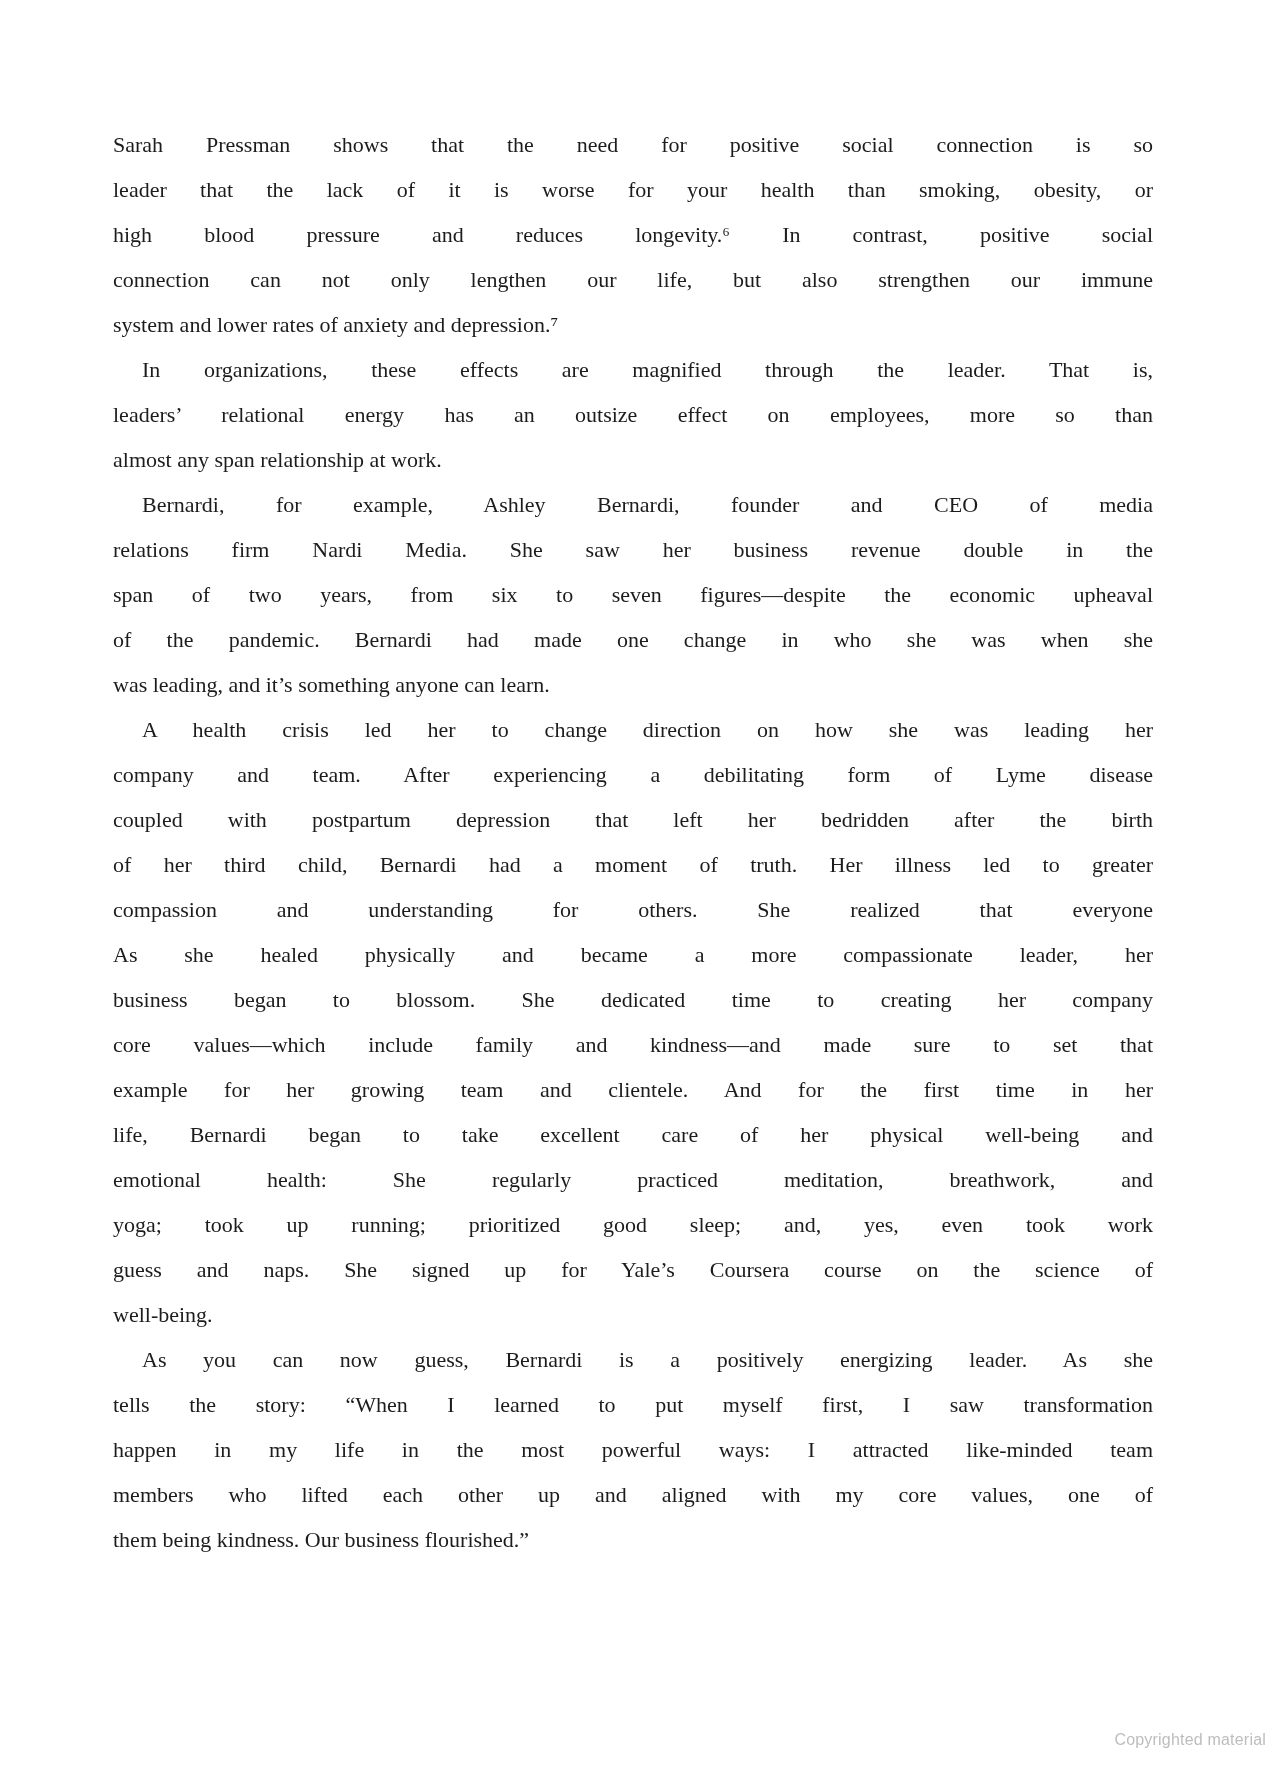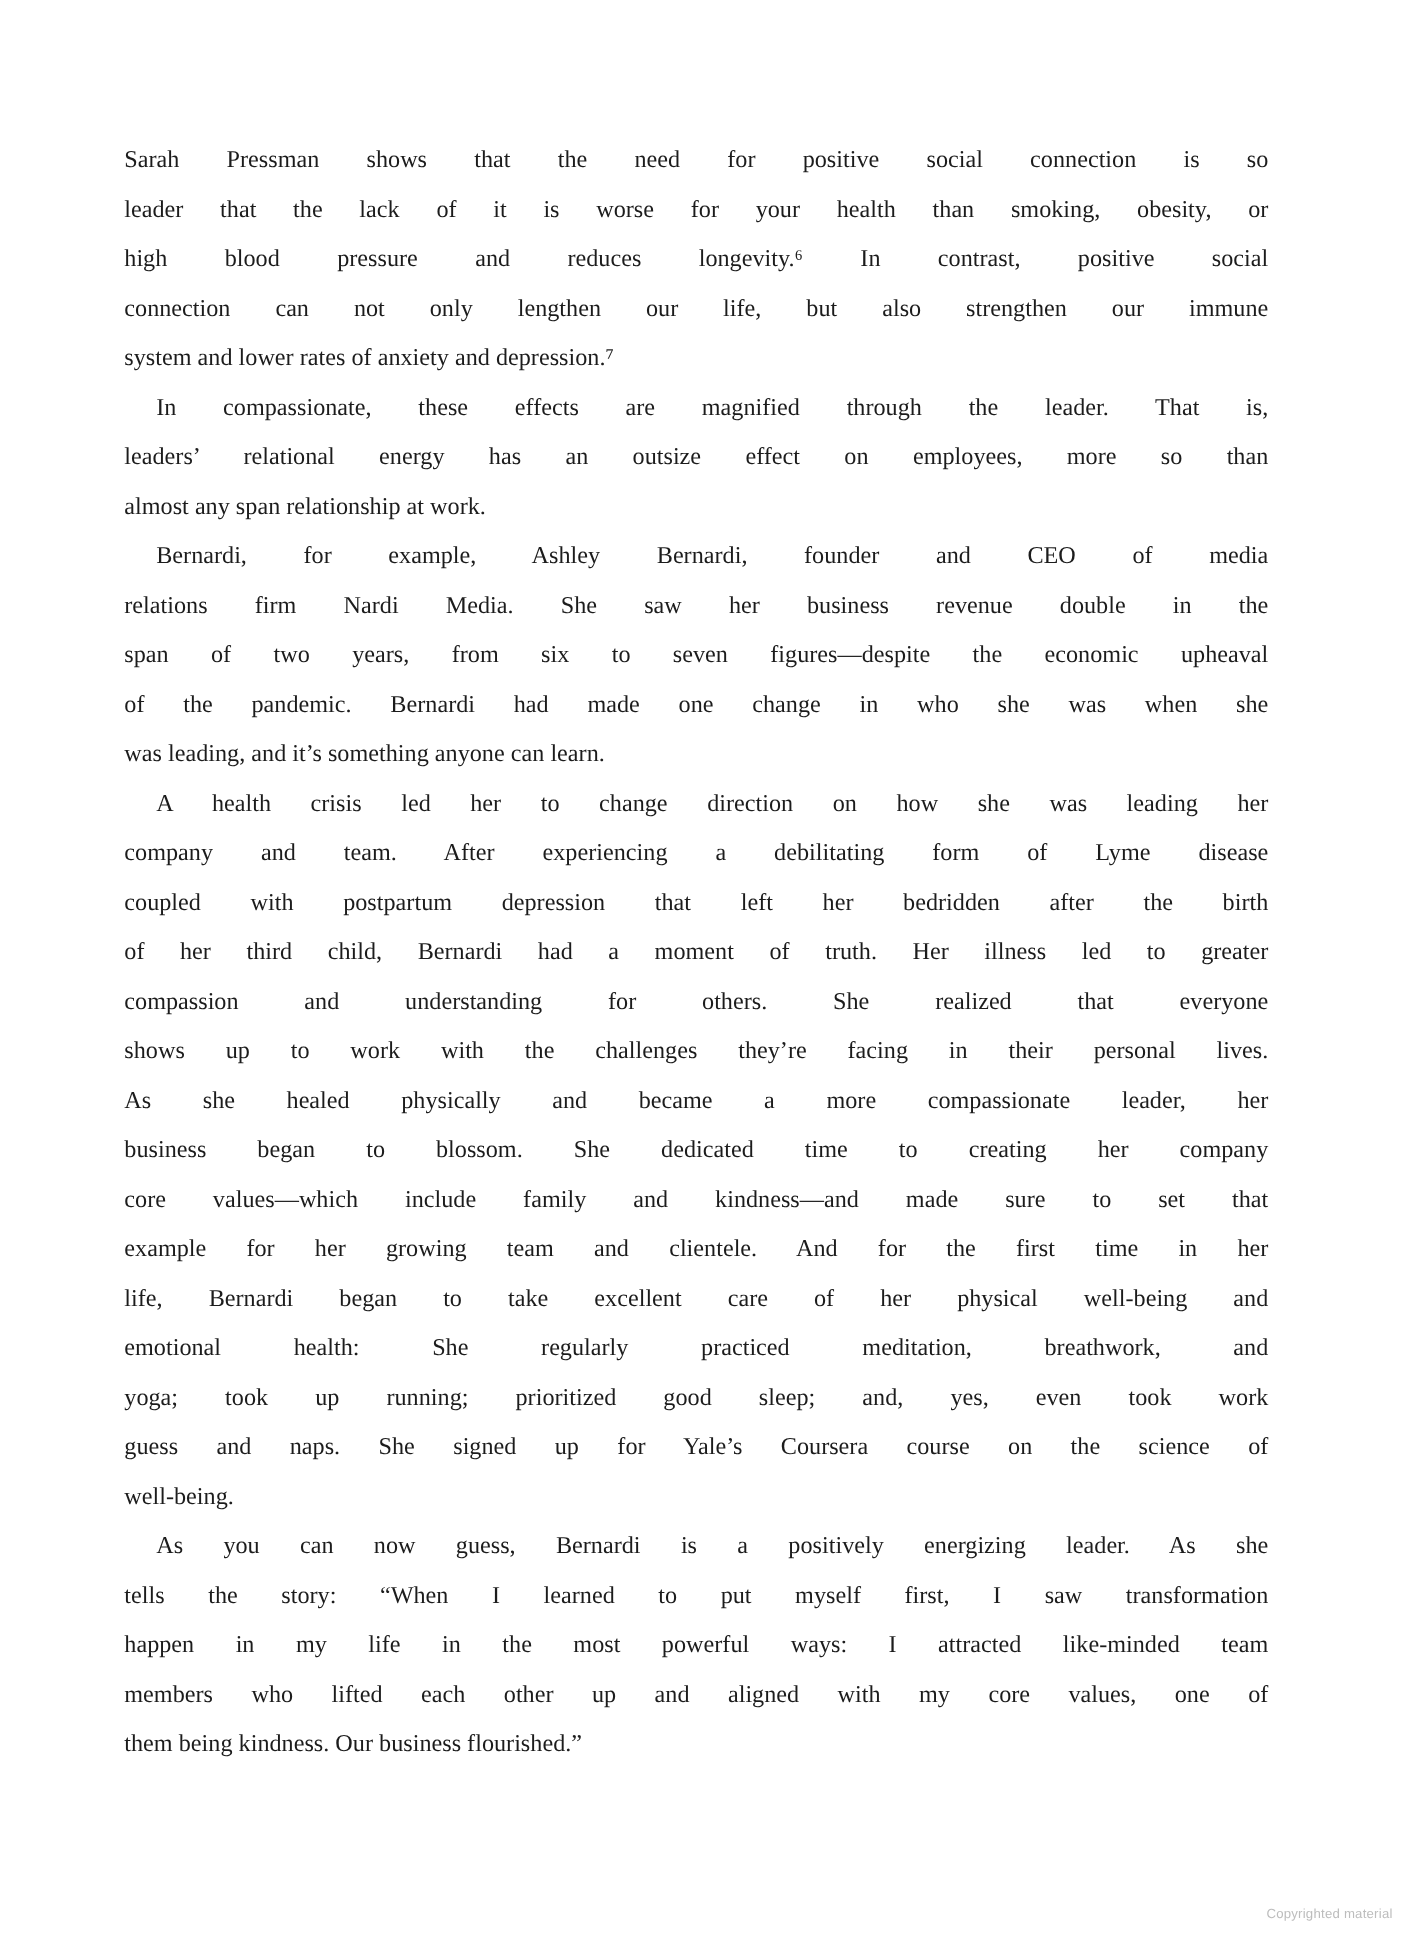--- a/index.html
+++ b/index.html
@@ -45,57 +45,56 @@
     text-align-last: left;
   }
   .line.indent {
     padding-left: 29px;
   }
   .watermark {
     position: absolute;
     top: 1730px;
     right: 14px;
     font-family: "Liberation Sans", "DejaVu Sans", sans-serif;
-    font-size: 12px;
+    font-size: 16px;
     line-height: 20px;
     color: var(--watermark-color, #bdbdbd);
     letter-spacing: 0.2px;
   }
 </style>
 </head>
 <body>
 
 <div class="book-page">
   <div class="text-block">
       <div class="paragraph">
         <div class="line">Sarah Pressman shows that the need for positive social connection is so</div>
         <div class="line">leader that the lack of it is worse for your health than smoking, obesity, or</div>
         <div class="line">high blood pressure and reduces longevity.⁶ In contrast, positive social</div>
         <div class="line">connection can not only lengthen our life, but also strengthen our immune</div>
         <div class="line last">system and lower rates of anxiety and depression.⁷</div>
       </div>
       <div class="paragraph">
-        <div class="line indent">In compassionate, these effects are magnified through the leader. That is,</div>
+        <div class="line indent">In organizations, these effects are magnified through the leader. That is,</div>
         <div class="line">leaders’ relational energy has an outsize effect on employees, more so than</div>
         <div class="line last">almost any span relationship at work.</div>
       </div>
       <div class="paragraph">
         <div class="line indent">Bernardi, for example, Ashley Bernardi, founder and CEO of media</div>
         <div class="line">relations firm Nardi Media. She saw her business revenue double in the</div>
         <div class="line">span of two years, from six to seven figures—despite the economic upheaval</div>
         <div class="line">of the pandemic. Bernardi had made one change in who she was when she</div>
         <div class="line last">was leading, and it’s something anyone can learn.</div>
       </div>
       <div class="paragraph">
         <div class="line indent">A health crisis led her to change direction on how she was leading her</div>
         <div class="line">company and team. After experiencing a debilitating form of Lyme disease</div>
         <div class="line">coupled with postpartum depression that left her bedridden after the birth</div>
         <div class="line">of her third child, Bernardi had a moment of truth. Her illness led to greater</div>
         <div class="line">compassion and understanding for others. She realized that everyone</div>
-        <div class="line">shows up to work with the challenges they’re facing in their personal lives.</div>
         <div class="line">As she healed physically and became a more compassionate leader, her</div>
         <div class="line">business began to blossom. She dedicated time to creating her company</div>
         <div class="line">core values—which include family and kindness—and made sure to set that</div>
         <div class="line">example for her growing team and clientele. And for the first time in her</div>
         <div class="line">life, Bernardi began to take excellent care of her physical well-being and</div>
         <div class="line">emotional health: She regularly practiced meditation, breathwork, and</div>
         <div class="line">yoga; took up running; prioritized good sleep; and, yes, even took work</div>
         <div class="line">guess and naps. She signed up for Yale’s Coursera course on the science of</div>
         <div class="line last">well-being.</div>
       </div>

